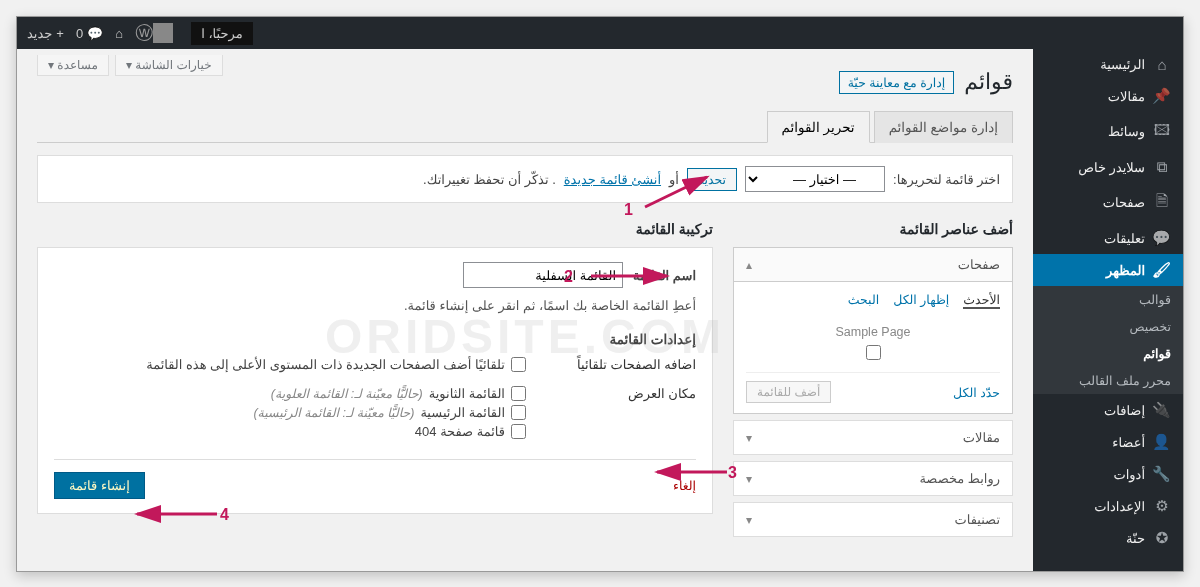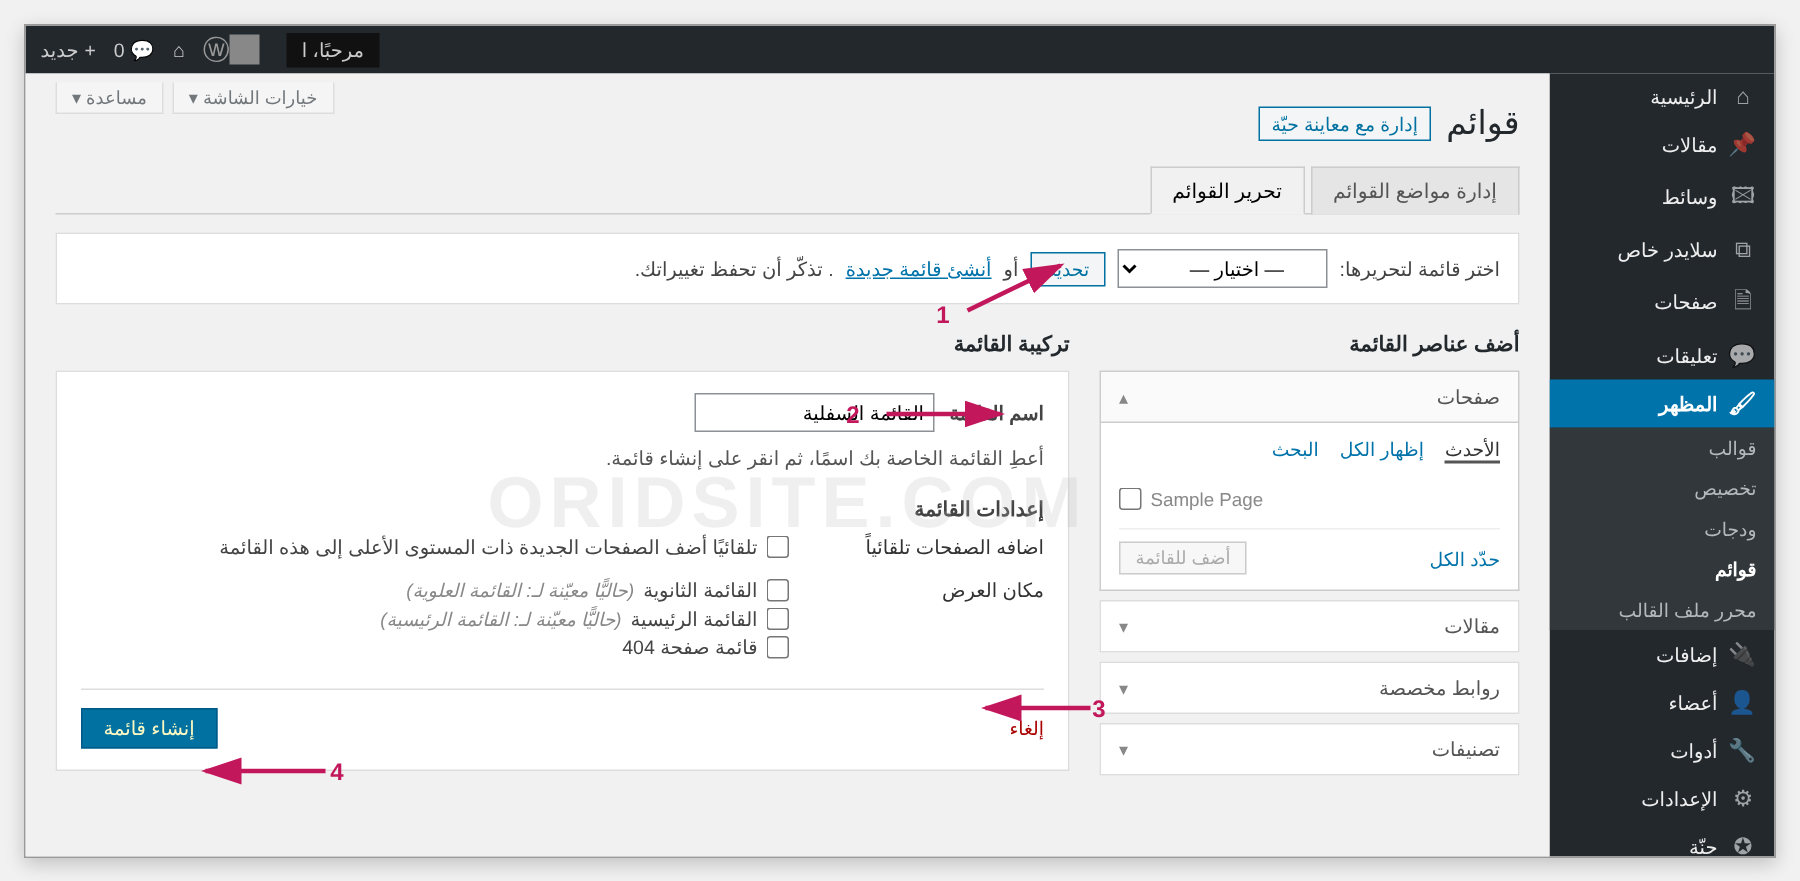--- a/index.html
+++ b/index.html
@@ -104,21 +104,21 @@
   display:flex; justify-content:space-between; align-items:center; cursor:pointer;
 }
 .accordion.open { border:1px solid #ccc; background:#fafafa; }
 .acc-body {
   border:1px solid #ccc; border-top:none; background:#fff; padding:10px 12px;
   margin-bottom:6px; margin-top:-6px;
 }
 .acc-tabs { display:flex; gap:14px; font-size:12.5px; color:#0073aa; margin-bottom:10px; }
 .acc-tabs .t { cursor:pointer; }
 .acc-tabs .t.active { color:#333; border-bottom:2px solid #555; }
-.samplepg { display:flex; justify-content:flex-end; align-items:center; gap:6px; color:#888; padding:6px 0 12px; font-size:12.5px; }
+.samplepg { display:flex; justify-content:flex-end; align-items:center; gap:6px; color:#888; padding:6px 0 12px; font-size:12.5px;flex-direction:column; }
 .acc-foot { display:flex; justify-content:space-between; align-items:center; border-top:1px solid #eee; padding-top:8px; }
 .acc-foot a { color:#0073aa; font-size:12.5px; cursor:pointer; }
 .acc-foot button {
   border:1px solid #ccc; color:#aaa; background:#f7f7f7; padding:3px 10px;
   font-size:12px; cursor:not-allowed;
 }
 .caret { color:#888; font-size:12px; }
 .menu-structure { border:1px solid #ddd; background:#fff; padding:14px 16px; }
 .menuname-row { display:flex; align-items:center; gap:10px; margin-bottom:10px; }
 .menuname-row label { font-size:13px; font-weight:600; }
@@ -192,21 +192,20 @@
         <span class="micon">💬</span>
         <span>تعليقات</span>
       </div>
     <div class="menu-item current">
         <span class="micon">🖌</span>
         <span>المظهر</span>
       </div>
     <div class="submenu">
       <div class="sub-item">قوالب</div>
       <div class="sub-item">تخصيص</div>
-      <div class="sub-item">ودجات</div>
       <div class="sub-item current">قوائم</div>
       <div class="sub-item">محرر ملف القالب</div>
     </div>
     <div class="menu-item">
         <span class="micon">🔌</span>
         <span>إضافات</span>
       </div>
     <div class="menu-item">
         <span class="micon">👤</span>
         <span>أعضاء</span>

